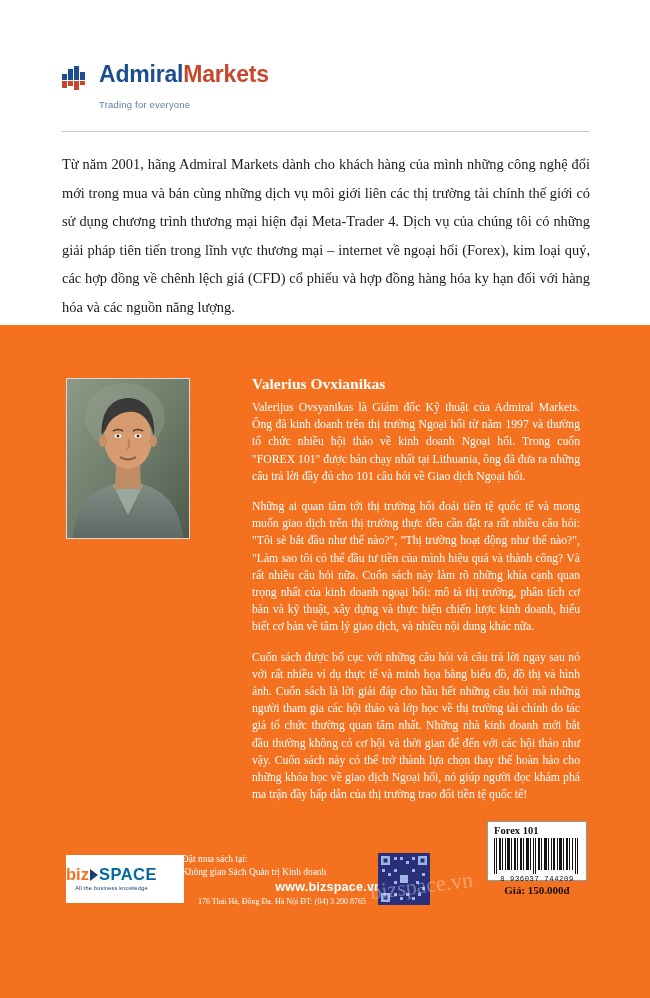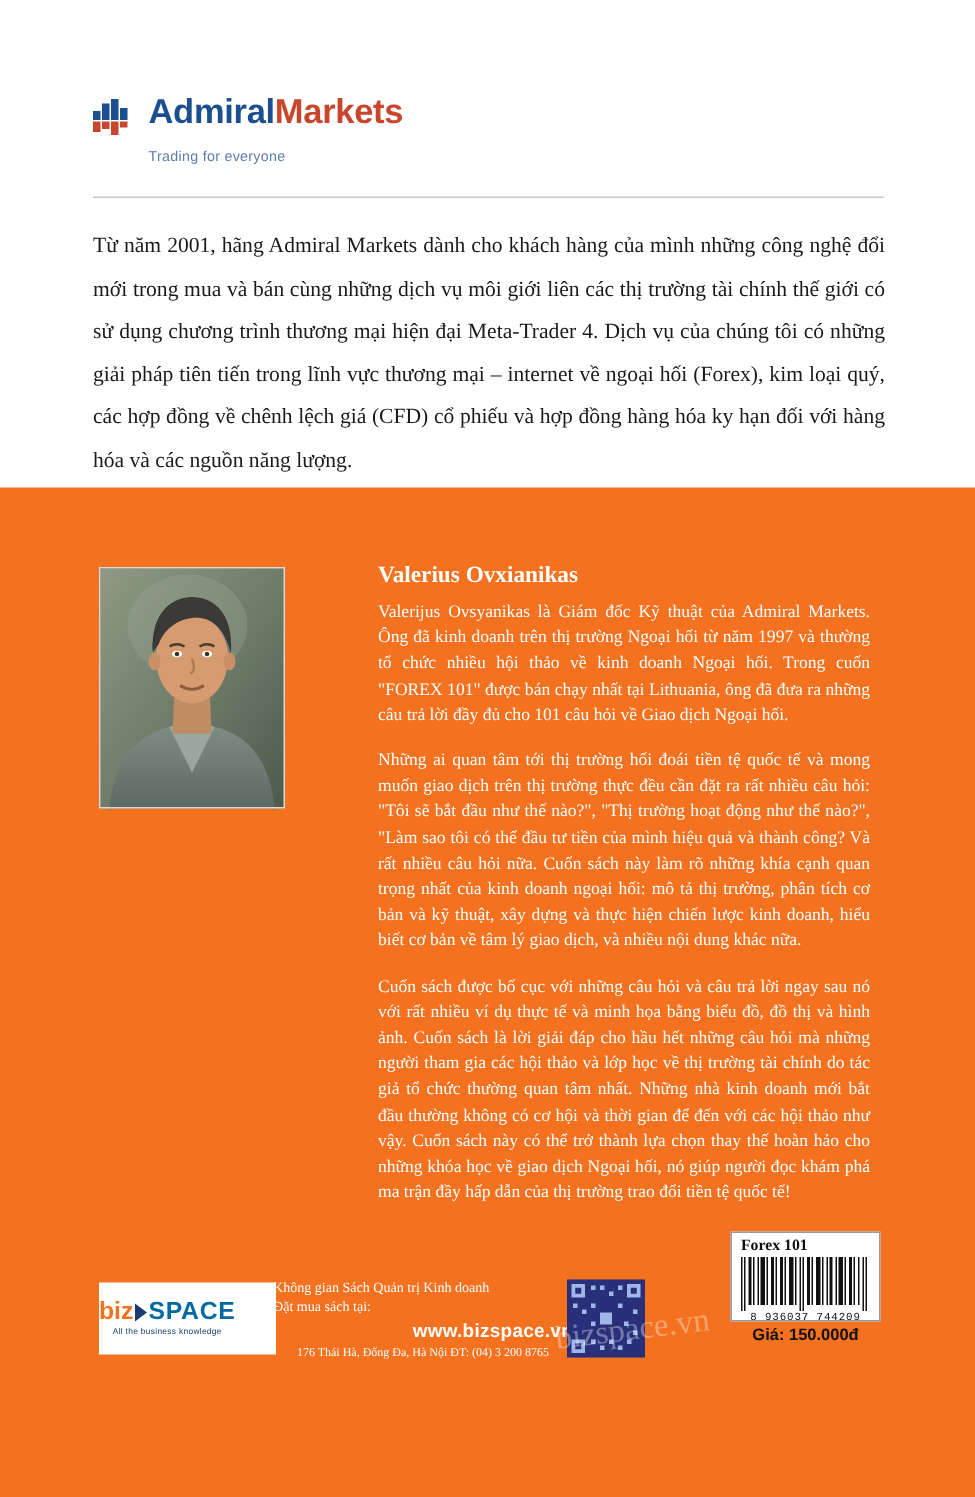--- a/index.html
+++ b/index.html
@@ -234,21 +234,21 @@
     gap: 0;
   }
   .barcode-digits {
     font-family: Liberation Mono, monospace;
     font-size: 7.2px;
     letter-spacing: 0.6px;
     color: #111;
     margin-top: 1px;
   }
   .barcode-price {
-    font-family: Liberation Sans, sans-serif;
+    font-family: Liberation Serif, serif;
     font-size: 11px;
     font-weight: bold;
     color: #111;
     margin-top: 1px;
   }
 
   .ebook-line {
     position: absolute;
     left: 62px;
     top: 600px;
@@ -357,22 +357,22 @@
         <div class="biz-row">
           <span class="biz-biz">biz</span>
           <span class="biz-arrow"></span>
           <span class="biz-space">SPACE</span>
         </div>
         <div class="biz-sub">All the business knowledge</div>
       </div>
     </div>
 
     <div class="order-block">
+      <div>Đặt mua sách tại:</div>
       <div>Không gian Sách Quản trị Kinh doanh</div>
-      <div>Đặt mua sách tại:</div>
       <div class="www">www.bizspace.vn</div>
       <div class="addr">176 Thái Hà, Đống Đa, Hà Nội    ĐT: (04) 3 200 8765</div>
     </div>
 
     <div class="qr">
       <svg width="52" height="52" viewBox="0 0 52 52" xmlns="http://www.w3.org/2000/svg">
         <rect width="52" height="52" fill="#2a2f7a"></rect>
         <g fill="#9fb6e8">
           <rect x="3" y="3" width="9" height="9"></rect>
             <rect x="40" y="3" width="9" height="9"></rect>

